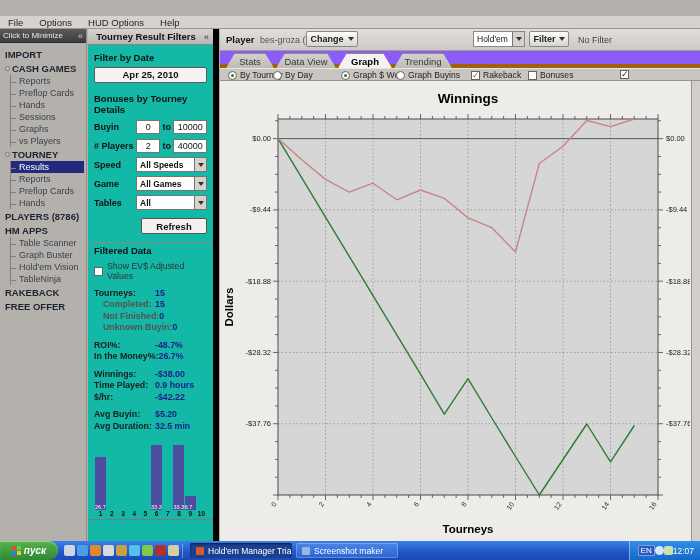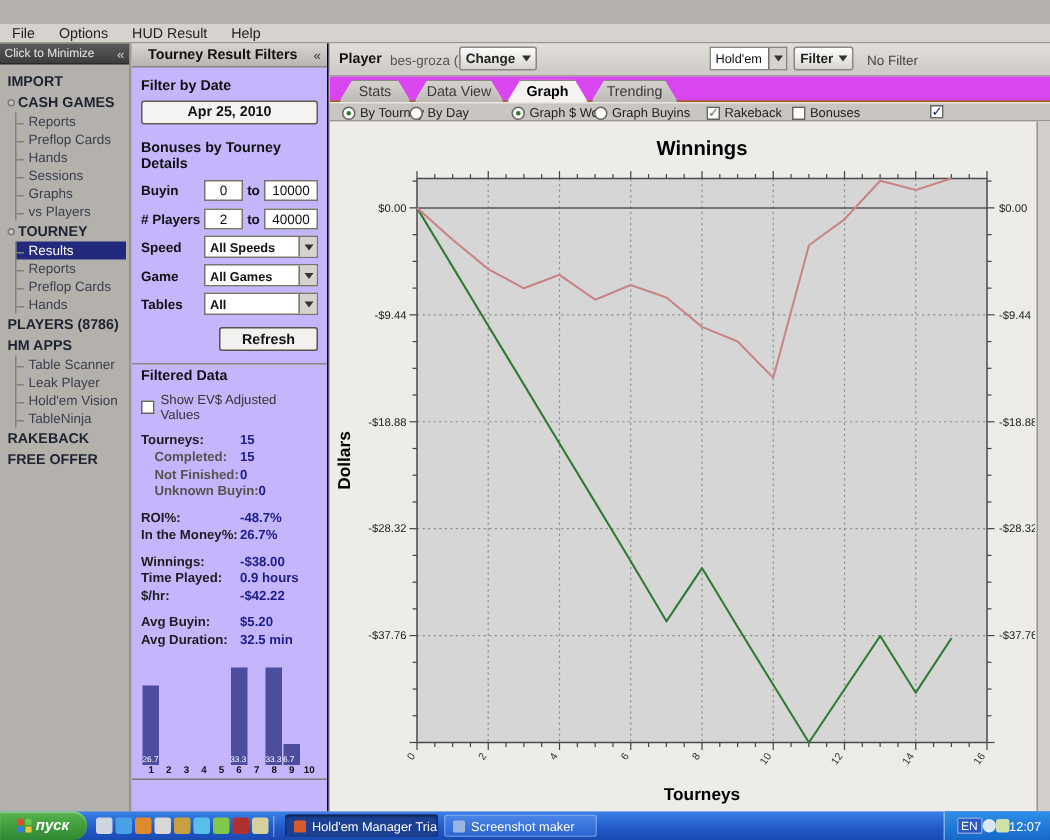--- a/index.html
+++ b/index.html
@@ -38,21 +38,21 @@
     margin:0 2px 0 0; background:#c6c3be; flex:0 0 auto; }
   .tree-children { margin-left:5px; border-left:1px solid #82807a; }
   .tree-child { position:relative; font-size:9px; color:#3a3f4d; padding:1px 0 1px 8px;
     white-space:nowrap; cursor:default; }
   .tree-child::before { content:""; position:absolute; left:0; top:55%; width:5px; height:1px;
     background:#82807a; }
   .tree-child.selected { background:#232a7e; color:#fff; margin-right:2px; }
 
   
   .filter-panel { position:absolute; left:88px; top:29px; width:131px; height:512px;
-    background:#c4b5fd; border-right:1px solid #000000; font-size:9px; }
+    background:#14b8a6; border-right:6px solid #000000; font-size:9px; }
   .fp-header { height:16px; background:linear-gradient(#d8d5d0,#b9b6b1);
     border-bottom:1px solid #88857f; display:flex; align-items:center; }
   .fp-header .t { flex:1; text-align:center; font-size:9.5px; font-weight:bold; color:#111; }
   .fp-header .arr { padding-right:4px; color:#333; font-size:9px; }
   .fp-body { padding:5px 6px 0 6px; }
   .fp-label { font-weight:bold; color:#111; font-size:9.5px; margin-top:2px; }
   .date-btn { margin-top:4px; width:100%; height:16px; background:#f4f3f1;
     border:1px solid #5d5b56; border-radius:2px; font-weight:bold; font-size:9.5px;
     text-align:center; line-height:14px; color:#111; cursor:pointer; }
   .fp-row { display:flex; align-items:center; margin-top:4px; height:15px; }
@@ -112,21 +112,21 @@
     justify-content:center; gap:4px; cursor:pointer; }
   .game-select { position:absolute; left:253px; top:2px; width:52px; height:16px; background:#fff;
     border:1px solid #8a8883; display:flex; align-items:center; cursor:pointer; }
   .game-select .val { flex:1; padding-left:3px; font-size:8.5px; color:#111; }
   .filter-btn { position:absolute; left:309px; top:2px; width:40px; height:16px;
     background:linear-gradient(#fdfdfc,#d8d5d0); border:1px solid #8a8883; border-radius:2px;
     font-weight:bold; font-size:9px; color:#222; display:flex; align-items:center;
     justify-content:center; gap:3px; cursor:pointer; }
   .no-filter { position:absolute; left:358px; top:5.5px; font-size:9px; color:#444; }
 
-  .tab-row { position:relative; height:17px; background:#d946ef; border-bottom:1px solid #a16207; }
+  .tab-row { position:relative; height:17px; background:#8b5cf6; border-bottom:4px solid #a16207; }
   .tab { position:absolute; top:2px; height:15px; font-size:9.5px; color:#3a3a3a;
     background:linear-gradient(#d5d2cd,#bebbb6); border:1px solid #8d8a85; border-bottom:none;
     clip-path:polygon(0 100%, 9px 0, calc(100% - 9px) 0, 100% 100%);
     display:flex; align-items:center; justify-content:center; cursor:pointer; }
   .tab.active { background:#f4f3f1; font-weight:bold; color:#000; z-index:2; }
 
   .options-row { position:relative; height:13px; background:#c9c6c1;
     border-bottom:1px solid #98958f; border-top:1px solid #e8e5e0; }
   .opt { position:absolute; top:1px; display:flex; align-items:center; gap:3px;
     font-size:8.6px; color:#222; cursor:pointer; }
@@ -170,21 +170,21 @@
 </style>
 </head>
 <body>
 
 <div class="window">
 
 
   <div class="menubar">
     <span>File</span>
     <span>Options</span>
-    <span>HUD Result</span>
+    <span>HUD Options</span>
     <span>Help</span>
   </div>
 
   <div class="sidebar">
     <div class="minimize-bar">
       <span>Click to Minimize</span>
       <span class="arr">«</span>
     </div>
     <div class="tree" id="sidebar-tree">
         <div class="tree-header">
@@ -213,21 +213,21 @@
           <div class="tree-child">Hands</div>
         </div>
         <div class="tree-header">
           <span>PLAYERS (8786)</span>
         </div>
         <div class="tree-header">
           <span>HM APPS</span>
         </div>
         <div class="tree-children">
           <div class="tree-child">Table Scanner</div>
-          <div class="tree-child">Leak Player</div>
+          <div class="tree-child">Graph Buster</div>
           <div class="tree-child">Hold'em Vision</div>
           <div class="tree-child">TableNinja</div>
         </div>
         <div class="tree-header">
           <span>RAKEBACK</span>
         </div>
         <div class="tree-header">
           <span>FREE OFFER</span>
         </div>
       </div>

